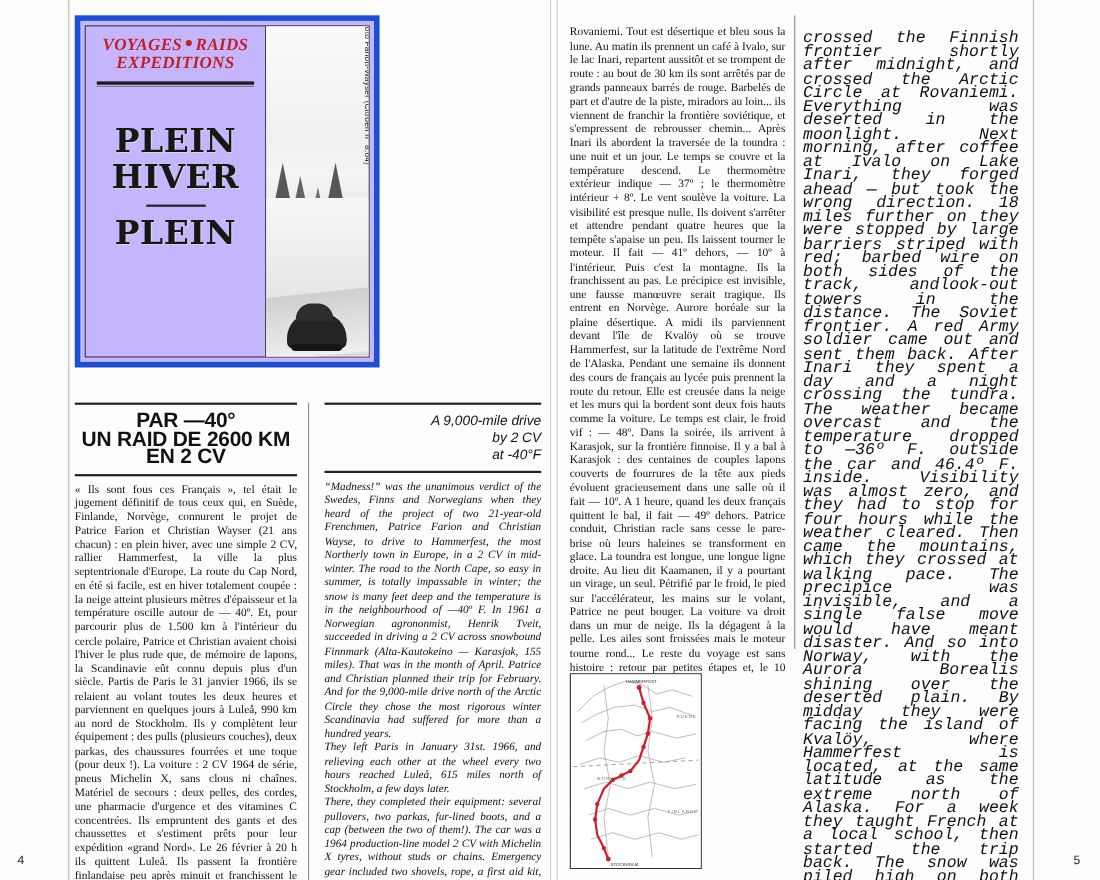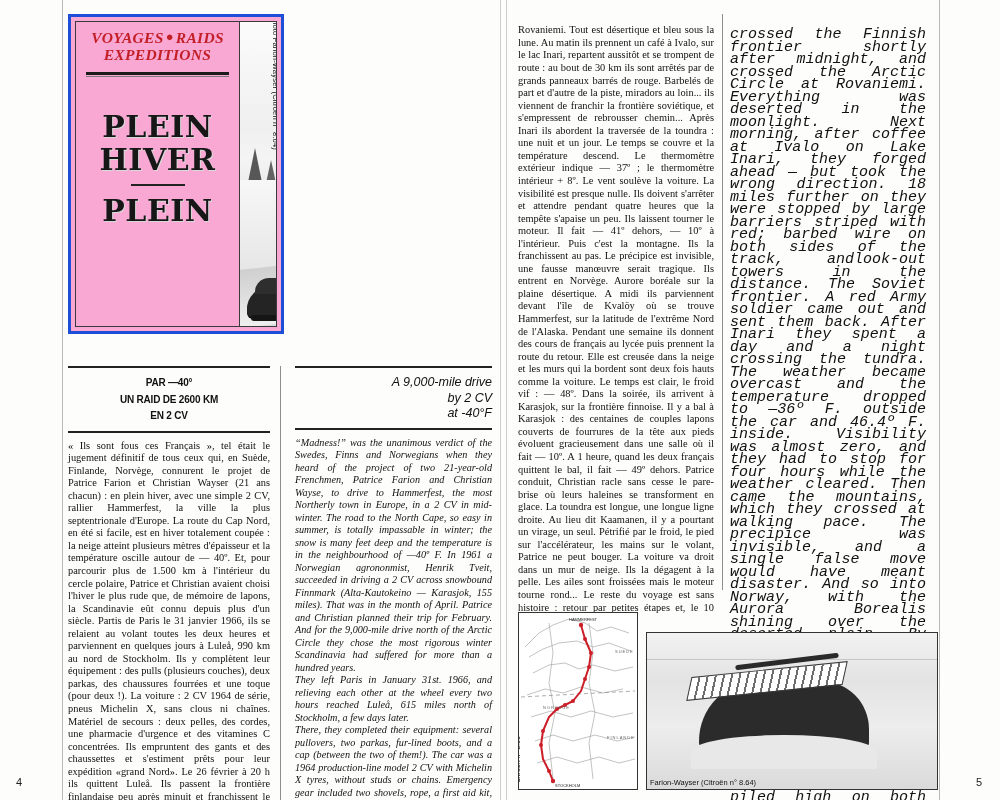--- a/index.html
+++ b/index.html
@@ -34,24 +34,24 @@
 
   
   .left-page {
     position: absolute;
     left: 68px; top: 14px;
     width: 242px; height: 772px;
   }
   .masthead-box {
     position: absolute;
     left: 0; top: 0;
-    width: 216px; height: 320px;
-    border: 3px solid #1d4ed8;
-    box-sizing: border-box;
-    background: #f9a8d4;
+    width: 277px; height: 320px;
+    border: 5px solid #1d4ed8;
+    box-sizing: border-box;
+    background: #c4b5fd;
   }
   .masthead-inner {
     position: absolute;
     left: 4px; top: 4px; right: 4px; bottom: 4px;
     border: 1px solid #3a3a3a;
     box-sizing: border-box;
     display: flex;
   }
   .masthead-left {
     width: 164px;
@@ -190,21 +190,21 @@
   }
   .head-rule-bot {
     height: 2px;
     background: #222;
     margin: 6px 0 7px 0;
   }
   .headline-fr {
     text-align: center;
     font-family: "Liberation Sans", sans-serif;
     font-weight: bold;
-    font-size: 10px;
+    font-size: 19px;
     line-height: 16.5px;
     color: #111;
     letter-spacing: -0.2px;
   }
   .headline-en {
     text-align: right;
     font-family: "Liberation Sans", sans-serif;
     font-style: italic;
     font-weight: normal;
     font-size: 12.5px;
@@ -484,24 +484,17 @@
         </g>
         <text x="50" y="8" font-family="Liberation Sans, sans-serif" font-size="4" fill="#222">HAMMERFEST</text>
         <text x="36" y="174" font-family="Liberation Sans, sans-serif" font-size="4" fill="#222">STOCKHOLM</text>
         <text x="24" y="96" font-family="Liberation Sans, sans-serif" font-size="4" fill="#666" letter-spacing="1">NORVEGE</text>
         <text x="96" y="40" font-family="Liberation Sans, sans-serif" font-size="4" fill="#666" letter-spacing="1">SUEDE</text>
         <text x="88" y="126" font-family="Liberation Sans, sans-serif" font-size="4" fill="#666" letter-spacing="1">FINLANDE</text>
       </svg>
       <div class="map-credit">Citroën n° 8.60</div>
     </div>
 
-    <div class="fig-photo">
-      <div class="horizon"></div>
-      <div class="snow-car"></div>
-      <div class="roof-rack"></div>
-      <div class="skis"></div>
-      <div class="photo-caption">Farion-Wayser (Citroën n° 8.64)</div>
-    </div>
 
     <div class="pagenum pagenum-right" style="position:absolute;right:-44px;bottom:-2px;">5</div>
   </div>
 
 </div>
 
 </body></html>

